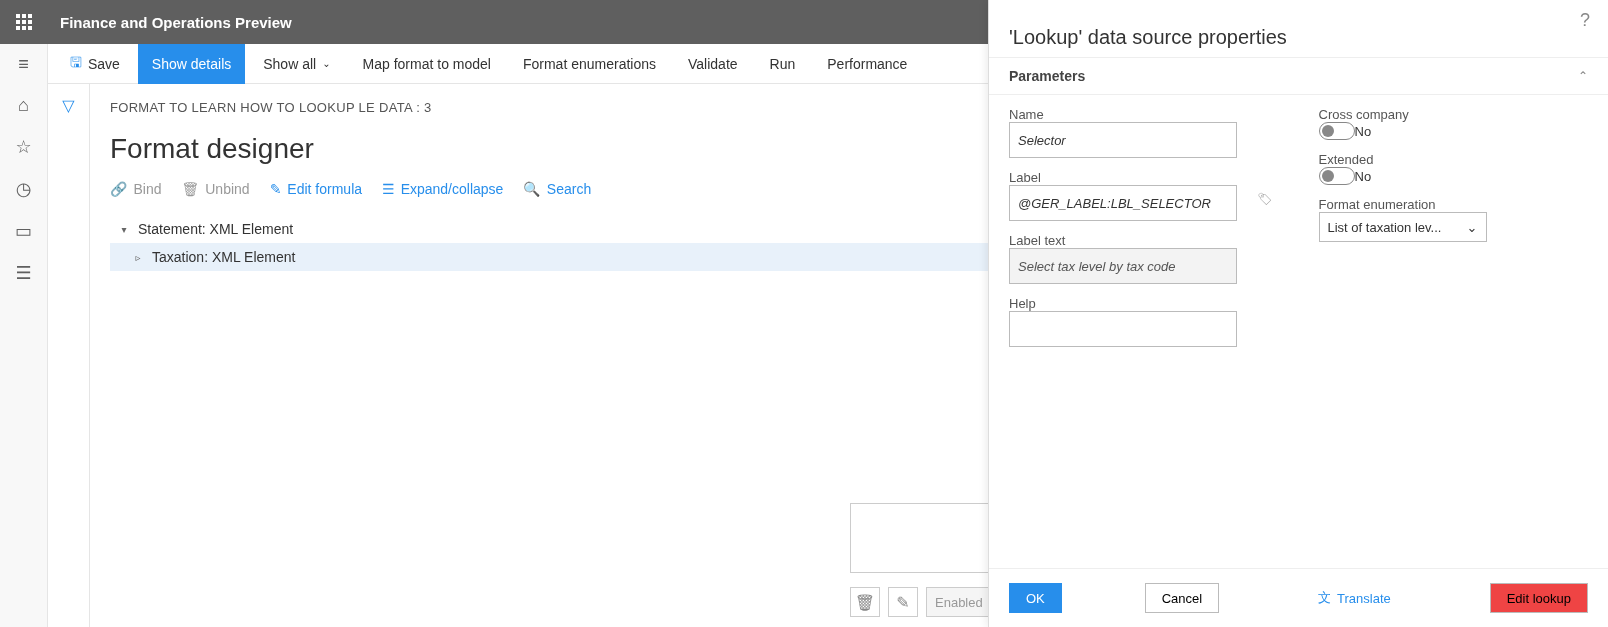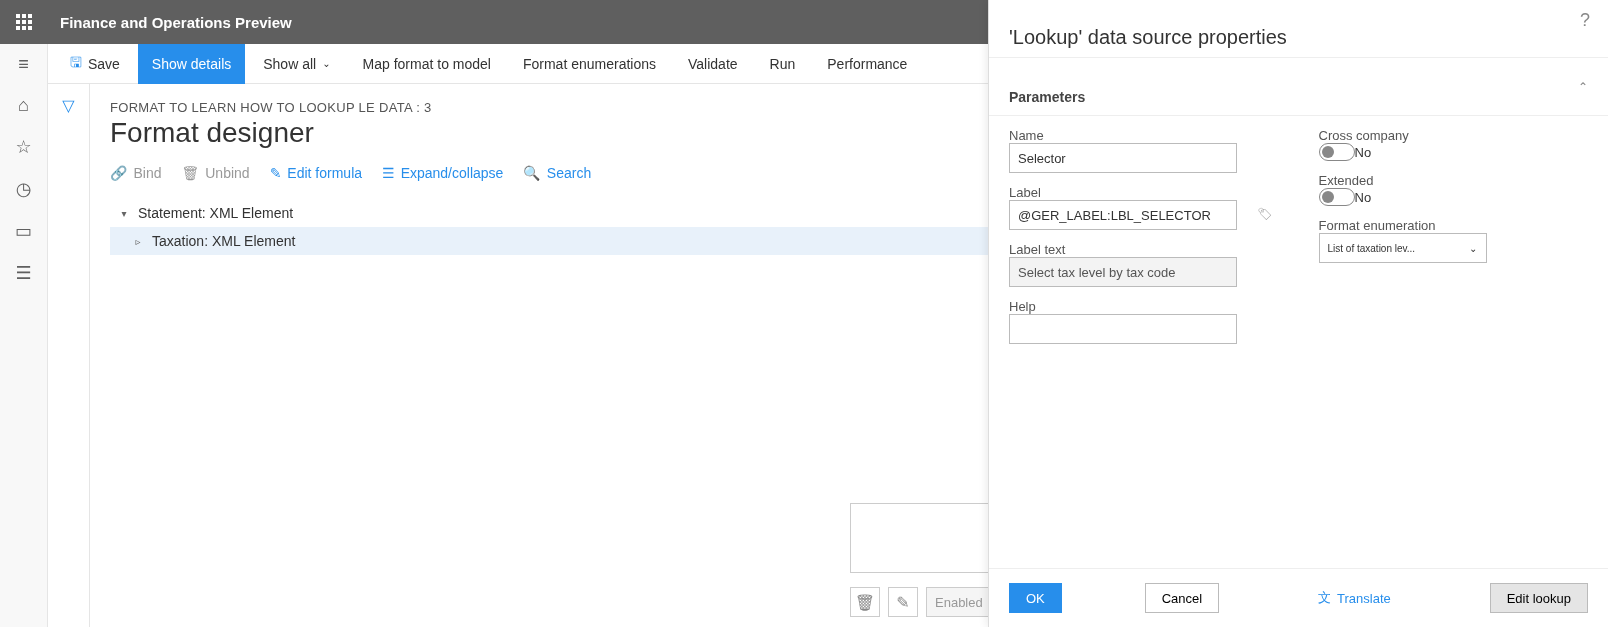--- a/index.html
+++ b/index.html
@@ -24,21 +24,21 @@
 .cmd-save-icon { color: #278eeb; }
 
 
 .content { position: absolute; left: 48px; top: 84px; right: 0; bottom: 0; display: flex; }
 .filter-rail { width: 42px; border-right: 1px solid #e5e5e5; display: flex; justify-content: center; padding-top: 12px; }
 .filter-rail .icon { color: #278eeb; font-size: 16px; }
 
 .main { flex: 1; display: flex; }
 .left-pane { flex: 1; padding: 16px 0 0 20px; position: relative; }
 .breadcrumb { font-size: 13px; color: #555; letter-spacing: 0.3px; text-transform: uppercase; }
-.page-title { font-size: 28px; color: #333; font-weight: 300; margin-top: 2px; }
+.page-title { font-size: 28px; color: #333; font-weight: 300; margin-top: 18px; }
 
 .toolbar-row { display: flex; gap: 20px; margin-top: 16px; align-items: center; }
 .tool { display: inline-flex; align-items: center; gap: 6px; color: #278eeb; font-size: 14px; cursor: pointer; }
 .tool.disabled { color: #999; }
 .tool-ico { font-size: 14px; }
 
 .tree { margin-top: 18px; }
 .tree-row { display: flex; align-items: center; gap: 8px; padding: 6px 8px; font-size: 14px; color: #333; }
 .tree-row.child { padding-left: 22px; }
 .tree-row.selected { background: #e8f1fa; }
@@ -60,43 +60,43 @@
 .bottom-controls { position: absolute; left: 760px; bottom: 10px; display: flex; gap: 8px; align-items: center; }
 .icon-btn { width: 30px; height: 30px; border: 1px solid #ccc; background: #fff; display: flex; align-items: center; justify-content: center; color: #888; cursor: pointer; }
 .enabled-box { width: 90px; height: 30px; border: 1px solid #ccc; background: #f5f5f5; color: #999; font-size: 13px; padding: 0 8px; display: flex; align-items: center; }
 .blank-box { position: absolute; left: 760px; bottom: 54px; width: 180px; height: 70px; border: 1px solid #ccc; }
 .side-panel { position: absolute; right: 0; top: 0; width: 620px; bottom: 0; background: #fff; border-left: 1px solid #ddd; display: flex; flex-direction: column; box-shadow: -2px 0 8px rgba(0,0,0,0.08); }
 .side-header { padding: 14px 20px 8px 20px; display: flex; justify-content: space-between; align-items: center; margin-top: 12px; }
 .side-title { font-size: 20px; color: #333; font-weight: 400; }
 .help-q { position: absolute; right: 18px; top: 10px; color: #888; font-size: 18px; cursor: pointer; }
 
 .section-hdr { display: flex; justify-content: space-between; align-items: center; padding: 10px 20px; border-top: 1px solid #eee; border-bottom: 1px solid #eee; }
-.section-hdr-title { font-size: 14px; font-weight: 600; color: #444; margin-top: 21px; }
+.section-hdr-title { font-size: 14px; font-weight: 600; color: #444; }
 .section-hdr .chev { font-size: 12px; color: #888; cursor: pointer; }
 
 .form-body { padding: 12px 20px; display: flex; gap: 40px; }
 .col { flex: 1; display: flex; flex-direction: column; gap: 12px; }
 .field-label { font-size: 13px; color: #555; }
-.text-input { width: 228px; height: 30px; border: 1px solid #bbb; padding: 0 8px; font-size: 13px; color: #333; background: #fff; }
+.text-input { width: 228px; height: 36px; border: 1px solid #bbb; padding: 0 8px; font-size: 13px; color: #333; background: #fff; font-style: italic; }
 .text-input.readonly { background: #f3f3f3; color: #555; }
 .text-input.with-icon { padding-right: 24px; }
 .input-wrap { position: relative; }
 .input-icon { position: absolute; right: 6px; top: 7px; color: #999; font-size: 12px; }
-.select-box { width: 168px; height: 30px; border: 1px solid #bbb; padding: 0 8px; font-size: 10px; color: #333; background: #fff; display: flex; align-items: center; justify-content: space-between; cursor: pointer; }
+.select-box { width: 168px; height: 30px; border: 1px solid #bbb; padding: 0 8px; font-size: 13px; color: #333; background: #fff; display: flex; align-items: center; justify-content: space-between; cursor: pointer; }
 
 .toggle-row { display: flex; align-items: center; }
 .toggle { width: 36px; height: 18px; border-radius: 9px; border: 1px solid #888; background: #fff; position: relative; cursor: pointer; }
 .toggle::after { content: ""; position: absolute; left: 2px; top: 2px; width: 12px; height: 12px; border-radius: 50%; background: #888; }
 .toggle-label { font-size: 13px; color: #333; }
 
 .side-footer { margin-top: auto; padding: 14px 20px; display: flex; gap: 10px; align-items: center; justify-content: space-between; border-top: 1px solid #eee; }
 .btn { height: 30px; padding: 0 16px; border: 1px solid #bbb; background: #fff; font-size: 13px; cursor: pointer; display: inline-flex; align-items: center; }
 .btn.primary { background: #278eeb; border-color: #278eeb; color: #fff; }
 .btn.link { border: none; color: #278eeb; background: none; display: inline-flex; gap: 6px; }
-.btn.hover { background: #e5e5e5; }
+.btn.hover { background: #ef4444; }
 </style>
 </head>
 <body>
 
 <div class="topbar">
   <div class="waffle">
     <div class="waffle-grid">
         <span></span>
         <span></span>
         <span></span>

